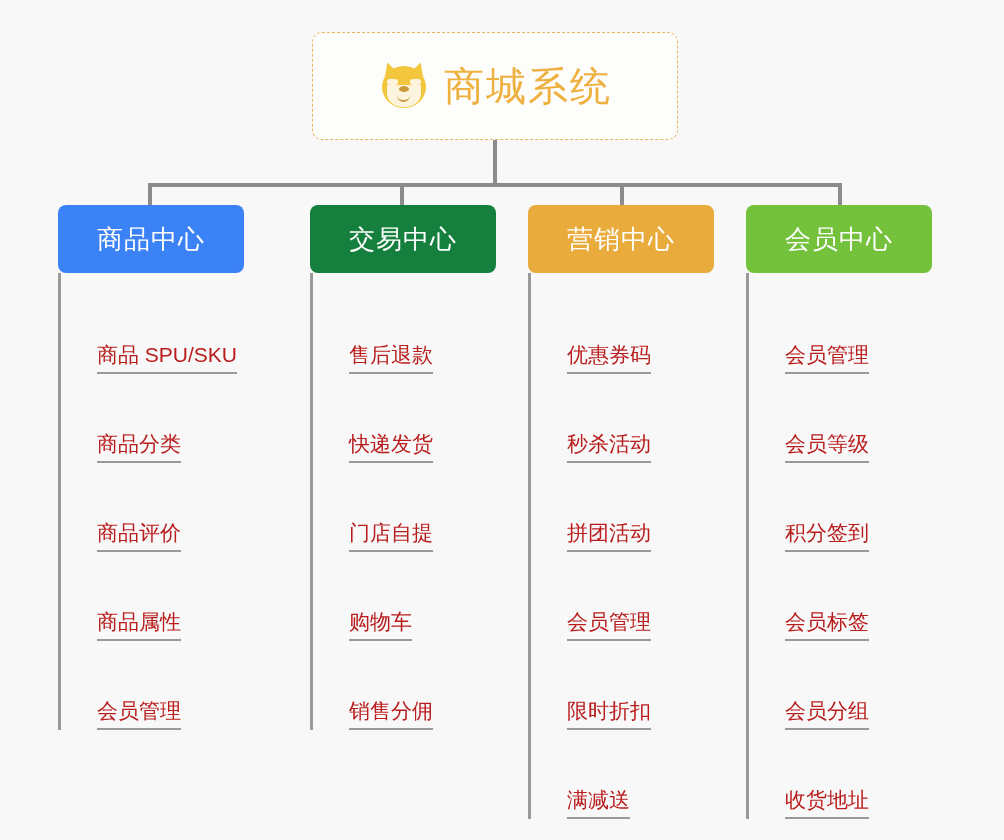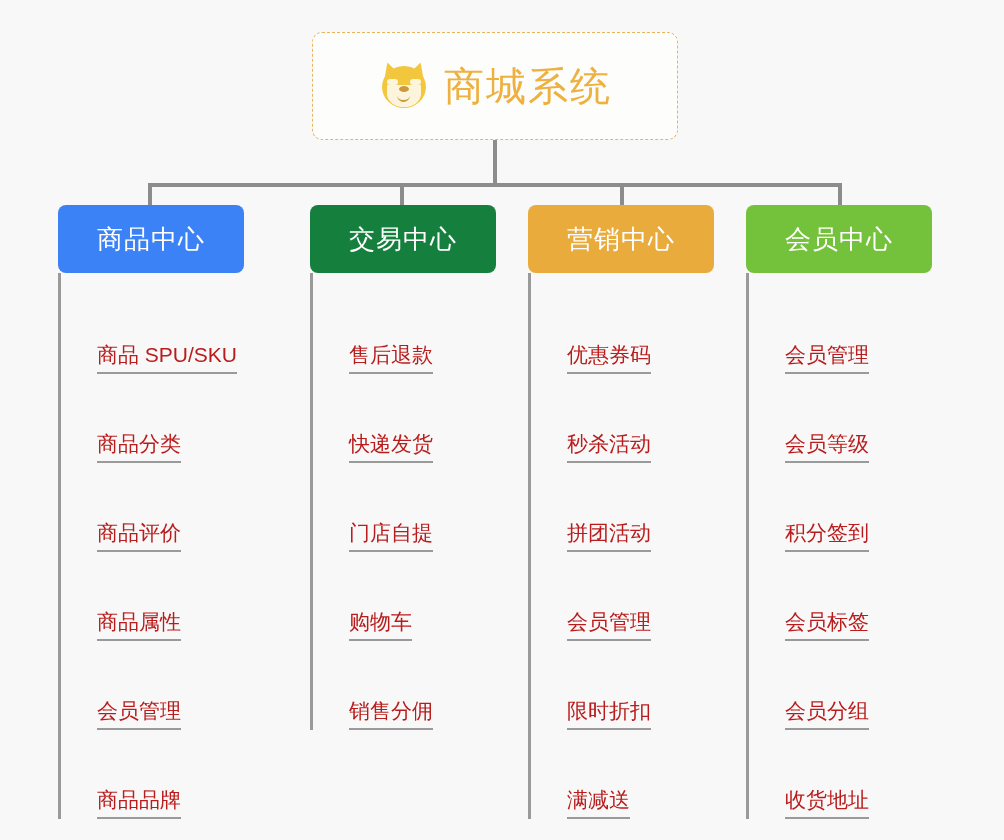--- a/index.html
+++ b/index.html
@@ -192,23 +192,20 @@
       </div>
       <div class="leaf-item">
         <span class="leaf-label">商品评价</span>
       </div>
       <div class="leaf-item">
         <span class="leaf-label">商品属性</span>
       </div>
       <div class="leaf-item">
         <span class="leaf-label">会员管理</span>
       </div>
-      <div class="leaf-item">
-        <span class="leaf-label">商品品牌</span>
-      </div>
     </div>
   </div>
 
   <div class="column" style="left:310px;">
     <div class="cat-box" style="background:#15803d;">
       <span>交易中心</span>
     </div>
     <div class="leaf-list">
       <div class="leaf-item">
         <span class="leaf-label">售后退款</span>

